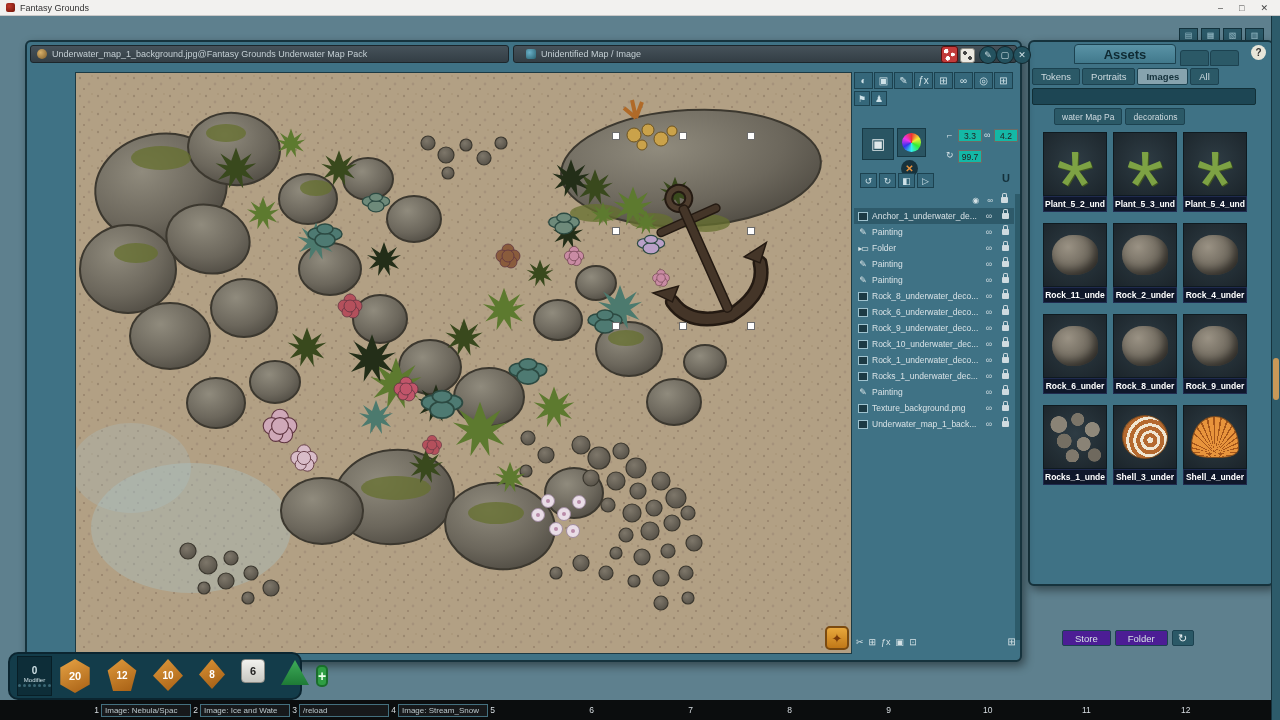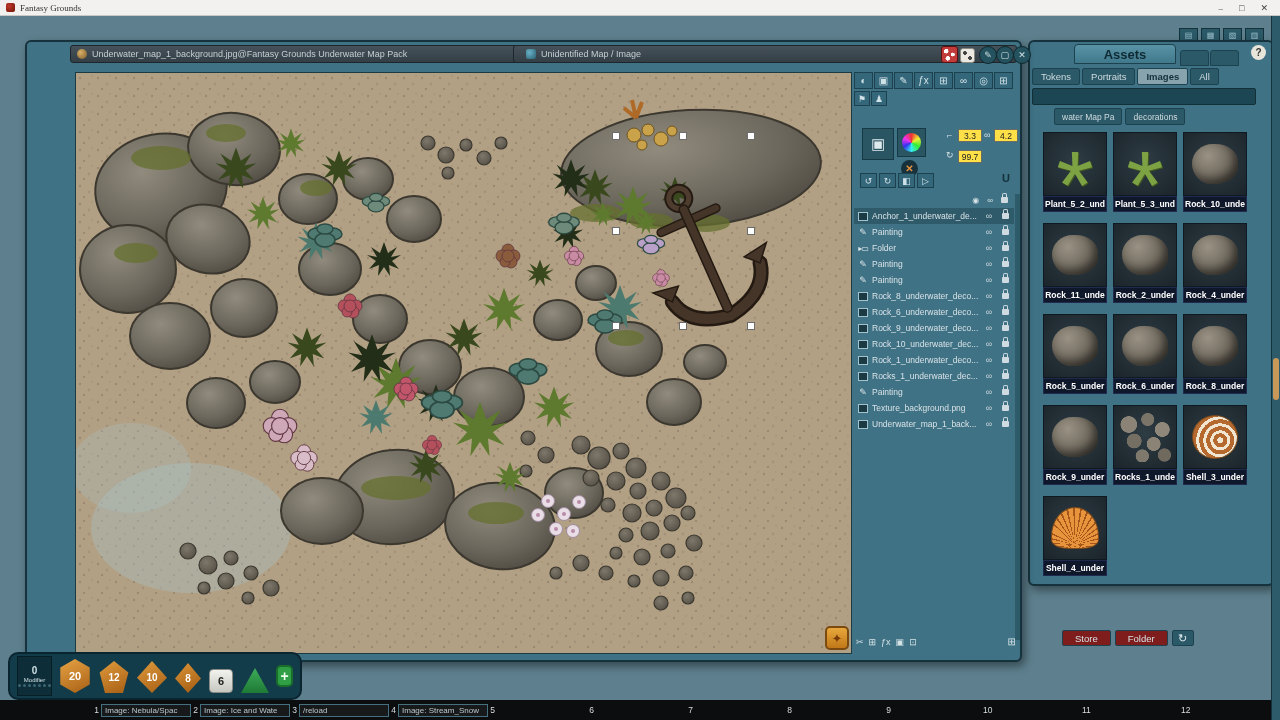--- a/index.html
+++ b/index.html
@@ -1,42 +1,42 @@
 <!DOCTYPE html>
 <html><head>
 <meta charset="utf-8">
 <style>
   html,body{margin:0;padding:0;}
   body{width:1280px;height:720px;overflow:hidden;position:relative;background:#5e808e;
        font-family:"Liberation Sans",sans-serif;-webkit-font-smoothing:antialiased;}
 
   
   .titlebar{position:absolute;left:0;top:0;width:1280px;height:16px;background:#f2f1ef;
-            display:flex;align-items:center;padding:0 6px;box-sizing:border-box;z-index:60;border-bottom:1px solid #c9c9c9;font-family:Liberation Serif, serif;}
+            display:flex;align-items:center;padding:0 6px;box-sizing:border-box;z-index:60;border-bottom:1px solid #c9c9c9;}
   .tb-appicon{width:9px;height:9px;background:radial-gradient(circle at 35% 35%,#c0392b,#6e1408);border-radius:2px;margin-right:5px;}
   .tb-title{font-size:9px;color:#333;}
   .tb-controls{margin-left:auto;display:flex;gap:16px;font-size:9px;color:#444;padding-right:6px;}
 
   .app{position:absolute;left:0;top:16px;width:1280px;height:704px;}
 
   
   .app-icons{position:absolute;right:16px;top:12px;display:flex;gap:3px;z-index:5;}
   .app-icon{width:17px;height:13px;background:#2b5968;border:1px solid #14323c;color:#9fc3cf;
             font-size:8px;display:flex;align-items:center;justify-content:center;}
 
   
   .edge-scroll{position:absolute;right:0;top:0;width:8px;height:704px;background:#2d5b6a;border-left:1px solid #16333d;z-index:40;}
   .edge-handle{position:absolute;left:1px;right:1px;top:342px;height:42px;background:#c89858;border-radius:3px;}
 
   
   .map-window{position:absolute;left:25px;top:24px;width:997px;height:622px;background:#3f7285;
               border:2px solid #16333d;border-radius:6px;box-sizing:border-box;box-shadow:3px 4px 10px rgba(0,0,0,.45);z-index:10;}
   .mw-tab{position:absolute;height:18px;background:linear-gradient(#46525a,#333e45);border:1px solid #1c262b;color:#c3ced3;
           font-size:9px;display:flex;align-items:center;gap:5px;padding:0 6px;box-sizing:border-box;border-radius:3px;white-space:nowrap;overflow:hidden;}
-  .mw-tab.left{left:3px;top:3px;width:479px;margin-left:40px;}
+  .mw-tab.left{left:3px;top:3px;width:479px;}
   .mw-tab.right{left:486px;top:3px;width:504px;padding-left:12px;}
   .tab-icon{width:10px;height:10px;border-radius:50%;background:radial-gradient(circle at 35% 35%,#d8b06a,#7a5a28);flex:0 0 auto;}
   .tab-icon.map{background:radial-gradient(circle at 35% 35%,#6ab0c8,#28606e);border-radius:2px;}
   .mw-die{position:absolute;border-radius:3px;}
   .mw-die.red{left:914px;top:4px;width:15px;height:15px;background:#c23b3b;border:1px solid #5e1010;
       background-image:radial-gradient(circle at 28% 28%,#fff 0 14%,transparent 16%),
                        radial-gradient(circle at 72% 50%,#fff 0 14%,transparent 16%),
                        radial-gradient(circle at 38% 76%,#fff 0 14%,transparent 16%);}
   .mw-die.white{left:933px;top:6px;width:13px;height:13px;background:#ece9e2;border:1px solid #8a8a82;
       background-image:radial-gradient(circle at 30% 30%,#444 0 14%,transparent 16%),
@@ -56,21 +56,21 @@
           display:flex;align-items:center;justify-content:center;box-sizing:border-box;font-style:normal;}
   .rp-row2{position:absolute;left:0;top:19px;display:flex;gap:1px;}
   .rp-btn.small{width:16px;height:15px;font-size:9px;}
   .rp-img{position:absolute;left:8px;top:56px;width:30px;height:30px;background:#2a5563;border:1px solid #173945;
           color:#dfe8ea;font-size:15px;display:flex;align-items:center;justify-content:center;}
   .rp-wheel{position:absolute;left:43px;top:56px;width:27px;height:27px;background:#2a5563;border:1px solid #173945;
             display:flex;align-items:center;justify-content:center;}
   .rp-wheel i{width:19px;height:19px;border-radius:50%;background:conic-gradient(#e33,#ee3,#3e3,#3ee,#33e,#e3e,#e33);}
   .rp-x{position:absolute;left:47px;top:88px;width:17px;height:17px;border-radius:50%;background:#17323c;color:#e8913c;
         font-size:10px;font-weight:bold;display:flex;align-items:center;justify-content:center;}
-  .rp-field{position:absolute;width:24px;height:13px;background:#fde047;border:1px solid #6b6b66;font-size:8.5px;color:#222;
+  .rp-field{position:absolute;width:24px;height:13px;background:#14b8a6;border:1px solid #6b6b66;font-size:8.5px;color:#222;
             display:flex;align-items:center;justify-content:center;box-sizing:border-box;}
   .rp-mini{position:absolute;font-size:9px;color:#d5e2e6;}
   .rp-hist{position:absolute;left:6px;top:101px;display:flex;gap:2px;}
   .rp-btn2{width:17px;height:15px;background:#35677a;border:1px solid #1c4250;color:#cfe2e8;font-size:9px;
            display:flex;align-items:center;justify-content:center;box-sizing:border-box;}
   .rp-anchorU{position:absolute;left:148px;top:100px;font-size:11px;font-weight:bold;color:#14303a;}
   .rp-listhead{position:absolute;left:0;top:122px;width:160px;height:12px;display:flex;justify-content:flex-end;
                align-items:center;gap:8px;padding-right:6px;box-sizing:border-box;color:#d5e2e6;font-size:8px;}
   .rp-scroll{position:absolute;right:0;top:122px;width:5px;height:446px;background:#2d5b6a;}
   .rp-layers{position:absolute;left:0;top:136px;width:160px;}
@@ -127,35 +127,35 @@
       background:repeating-conic-gradient(from -55deg at 50% 92%,#efe9df 0 8deg,#c3b6a4 8deg 11deg);
       border:1px solid #8a7d6c;border-radius:50% 50% 35% 35%/70% 70% 22% 22%;}
   .asset-thumb.shelln::before{content:"";width:44px;height:42px;border-radius:50%;
       background:repeating-radial-gradient(circle at 62% 58%,#f0e6d2 0 3px,#b5692f 3px 7px);border:1px solid #7a4a1e;}
   .asset-thumb.shello::before{content:"";width:46px;height:40px;
       background:repeating-conic-gradient(from -55deg at 50% 92%,#e8943c 0 8deg,#a4551a 8deg 11deg);
       border:1px solid #7a4a1e;border-radius:50% 50% 35% 35%/70% 70% 22% 22%;}
   .asset-label{box-sizing:border-box;width:64px;background:#0f172a;border:1px solid #1f2a4e;color:#fff;
                font-size:8.5px;font-weight:bold;text-align:center;padding:2px 1px;white-space:nowrap;overflow:hidden;}
   .aw-bottom{position:absolute;left:32px;top:588px;display:flex;gap:4px;align-items:center;}
-  .aw-btn{height:16px;background:#7f1d1d;border:1px solid #1c4250;color:#d5e2e6;font-size:9.5px;padding:0 12px;
+  .aw-btn{height:16px;background:#4c1d95;border:1px solid #1c4250;color:#d5e2e6;font-size:9.5px;padding:0 12px;
           display:flex;align-items:center;border-radius:2px;box-sizing:border-box;}
   .aw-refresh{width:22px;height:16px;background:#2b5967;border:1px solid #1c4250;color:#eaf2f4;font-size:11px;
               display:flex;align-items:center;justify-content:center;border-radius:2px;box-sizing:border-box;}
 
   
   .dice-tray{position:absolute;left:8px;top:636px;width:294px;height:48px;background:#133c4a;border:2px solid #0b2530;
              border-radius:10px;display:flex;align-items:center;gap:7px;padding:0 7px;box-sizing:border-box;z-index:20;}
   .mod-box{width:42px;height:40px;background:#0d2d38;border:1px solid #081e26;color:#cfe0e5;display:flex;
            flex-direction:column;align-items:center;justify-content:center;gap:1px;box-sizing:border-box;}
   .mod-val{font-size:10px;font-weight:bold;}
   .mod-label{font-size:6px;}
   .mod-dots{display:flex;gap:2px;}
   .mod-dots i{width:3px;height:3px;background:#3a6674;border-radius:50%;display:block;}
-  .dice-row{display:flex;align-items:flex-end;gap:8px;}
+  .dice-row{display:flex;align-items:flex-start;gap:16px;}
   .die{display:flex;align-items:center;justify-content:center;font-weight:bold;color:#fff;box-sizing:border-box;}
   .die.d20{width:32px;height:34px;font-size:11px;background:linear-gradient(155deg,#e8a445,#a65f14);
            clip-path:polygon(50% 0,96% 25%,96% 75%,50% 100%,4% 75%,4% 25%);}
   .die.d12{width:30px;height:32px;font-size:10px;background:linear-gradient(155deg,#e09a3c,#a65f14);
            clip-path:polygon(50% 0,98% 36%,80% 100%,20% 100%,2% 36%);}
   .die.d10{width:30px;height:32px;font-size:10px;background:linear-gradient(155deg,#e09a3c,#a65f14);
            clip-path:polygon(50% 0,100% 52%,50% 100%,0 52%);}
   .die.d8{width:26px;height:30px;font-size:10px;background:linear-gradient(155deg,#dd9436,#9e5a12);
           clip-path:polygon(50% 0,100% 52%,50% 100%,0 52%);}
   .die.d6{width:24px;height:24px;background:linear-gradient(#f2f2ee,#c8c8c2);color:#222;border:1px solid #8a8a84;
@@ -677,45 +677,41 @@
         <div class="asset-item">
           <div class="asset-thumb plant"></div>
           <div class="asset-label">Plant_5_2_und</div>
         </div>
 
         <div class="asset-item">
           <div class="asset-thumb plant"></div>
           <div class="asset-label">Plant_5_3_und</div>
         </div>
 
-
-        <div class="asset-item">
-          <div class="asset-thumb rock"></div>
-          <div class="asset-label">Rock_10_unde</div>
-        </div>
+        <div class="asset-item">
+          <div class="asset-thumb plant"></div>
+          <div class="asset-label">Plant_5_4_und</div>
+        </div>
+
 
         <div class="asset-item">
           <div class="asset-thumb rock"></div>
           <div class="asset-label">Rock_11_unde</div>
         </div>
 
         <div class="asset-item">
           <div class="asset-thumb rock"></div>
           <div class="asset-label">Rock_2_under</div>
         </div>
 
         <div class="asset-item">
           <div class="asset-thumb rock"></div>
           <div class="asset-label">Rock_4_under</div>
         </div>
 
-        <div class="asset-item">
-          <div class="asset-thumb rock"></div>
-          <div class="asset-label">Rock_5_under</div>
-        </div>
 
         <div class="asset-item">
           <div class="asset-thumb rock"></div>
           <div class="asset-label">Rock_6_under</div>
         </div>
 
         <div class="asset-item">
           <div class="asset-thumb rock"></div>
           <div class="asset-label">Rock_8_under</div>
         </div>

